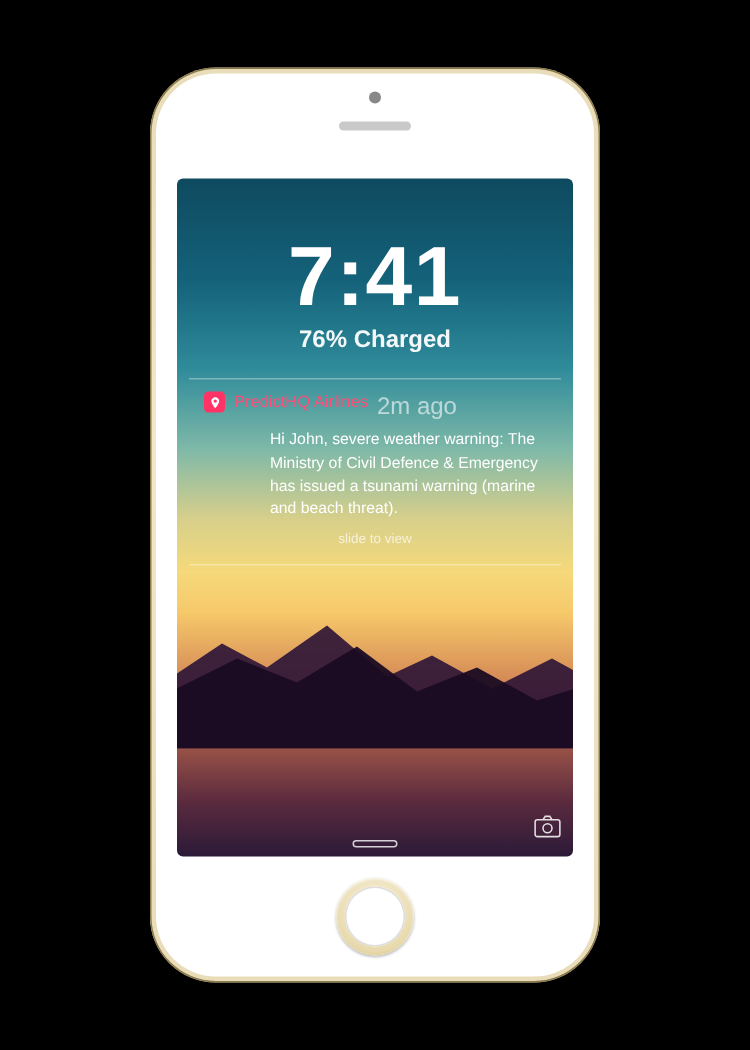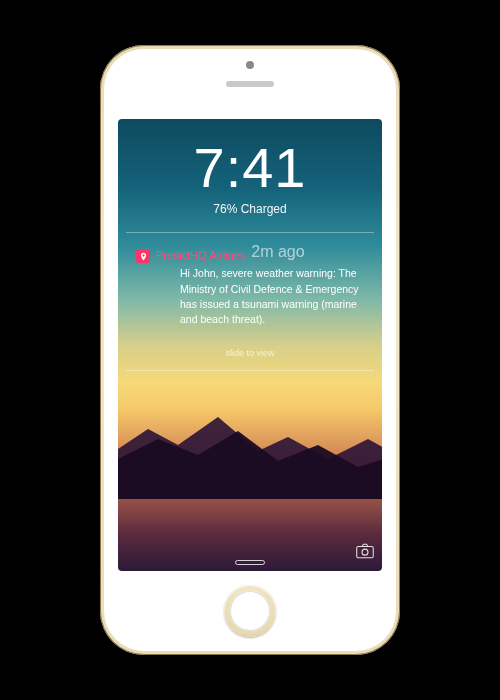--- a/index.html
+++ b/index.html
@@ -44,41 +44,41 @@
         #0e4a5f 0%, #14627a 15%, #2f8b9a 28%,
         #7fb9a8 40%, #d6cf8b 50%, #f5d97a 58%,
         #f6c96a 64%, #c7704e 78%, #5a2a3e 92%, #2b1a38 100%);
     color:#fff;
   }
   .mountains {
     position:absolute; bottom:72px; left:0; right:0; height:120px;
     pointer-events:none;
   }
   .clock {
-    text-align:center; padding-top:16px;
-    font-weight:400;
+    text-align:center; padding-top:32px;
+    font-weight:700;
   }
   .time { font-size:56px; letter-spacing:1px; }
-  .charge { font-size:12px; margin-top:2px; opacity:.95;}
+  .charge { font-size:16px; margin-top:2px; opacity:.95;}
   .notif {
     margin:16px 8px 0; padding:8px 10px 10px;
     border-top:1px solid rgba(255,255,255,.35);
     border-bottom:1px solid rgba(255,255,255,.35);
     font-size:11px; line-height:1.4;
   }
-  .notif-head { display:flex; align-items:flex-end; gap:6px; margin-bottom:3px;}
+  .notif-head { display:flex; align-items:flex-start; gap:6px; margin-bottom:3px;}
   .app-icon {
     width:14px; height:14px; border-radius:3px;
     background:#ff3366; display:flex; align-items:center; justify-content:center;
   }
   .app-icon svg { width:9px; height:9px; }
   .app-name { color:#ff4d7a; font-weight:500; font-size:11px;}
   .time-ago { color:rgba(255,255,255,.6); font-size:16px;}
   .notif-body { color:#fff; font-size:10.5px; line-height:1.45;margin-left:44px; }
-  .slide { text-align:center; font-size:9px; opacity:.7; margin-top:20px;}
+  .slide { text-align:center; font-size:9px; opacity:.7; margin-top:6px;}
   .bottom { position:absolute; bottom:6px; left:0; right:0; display:flex; align-items:center; justify-content:center;}
   .grabber { width:30px; height:5px; border:1px solid rgba(255,255,255,.8); border-radius:3px;}
   .cam-icon { position:absolute; right:8px; bottom:6px; width:18px; height:16px; opacity:.85;}
   .home {
     position:absolute; bottom:14px; left:50%; transform:translateX(-50%);
     width:52px; height:52px; border-radius:50%;
     background:radial-gradient(circle at 50% 40%, #fdf7e6, #e7d9ac 70%, #cdb87a);
     box-shadow: inset 0 1px 2px rgba(255,255,255,.9), 0 1px 2px rgba(0,0,0,.3);
     display:flex; align-items:center; justify-content:center;
   }

